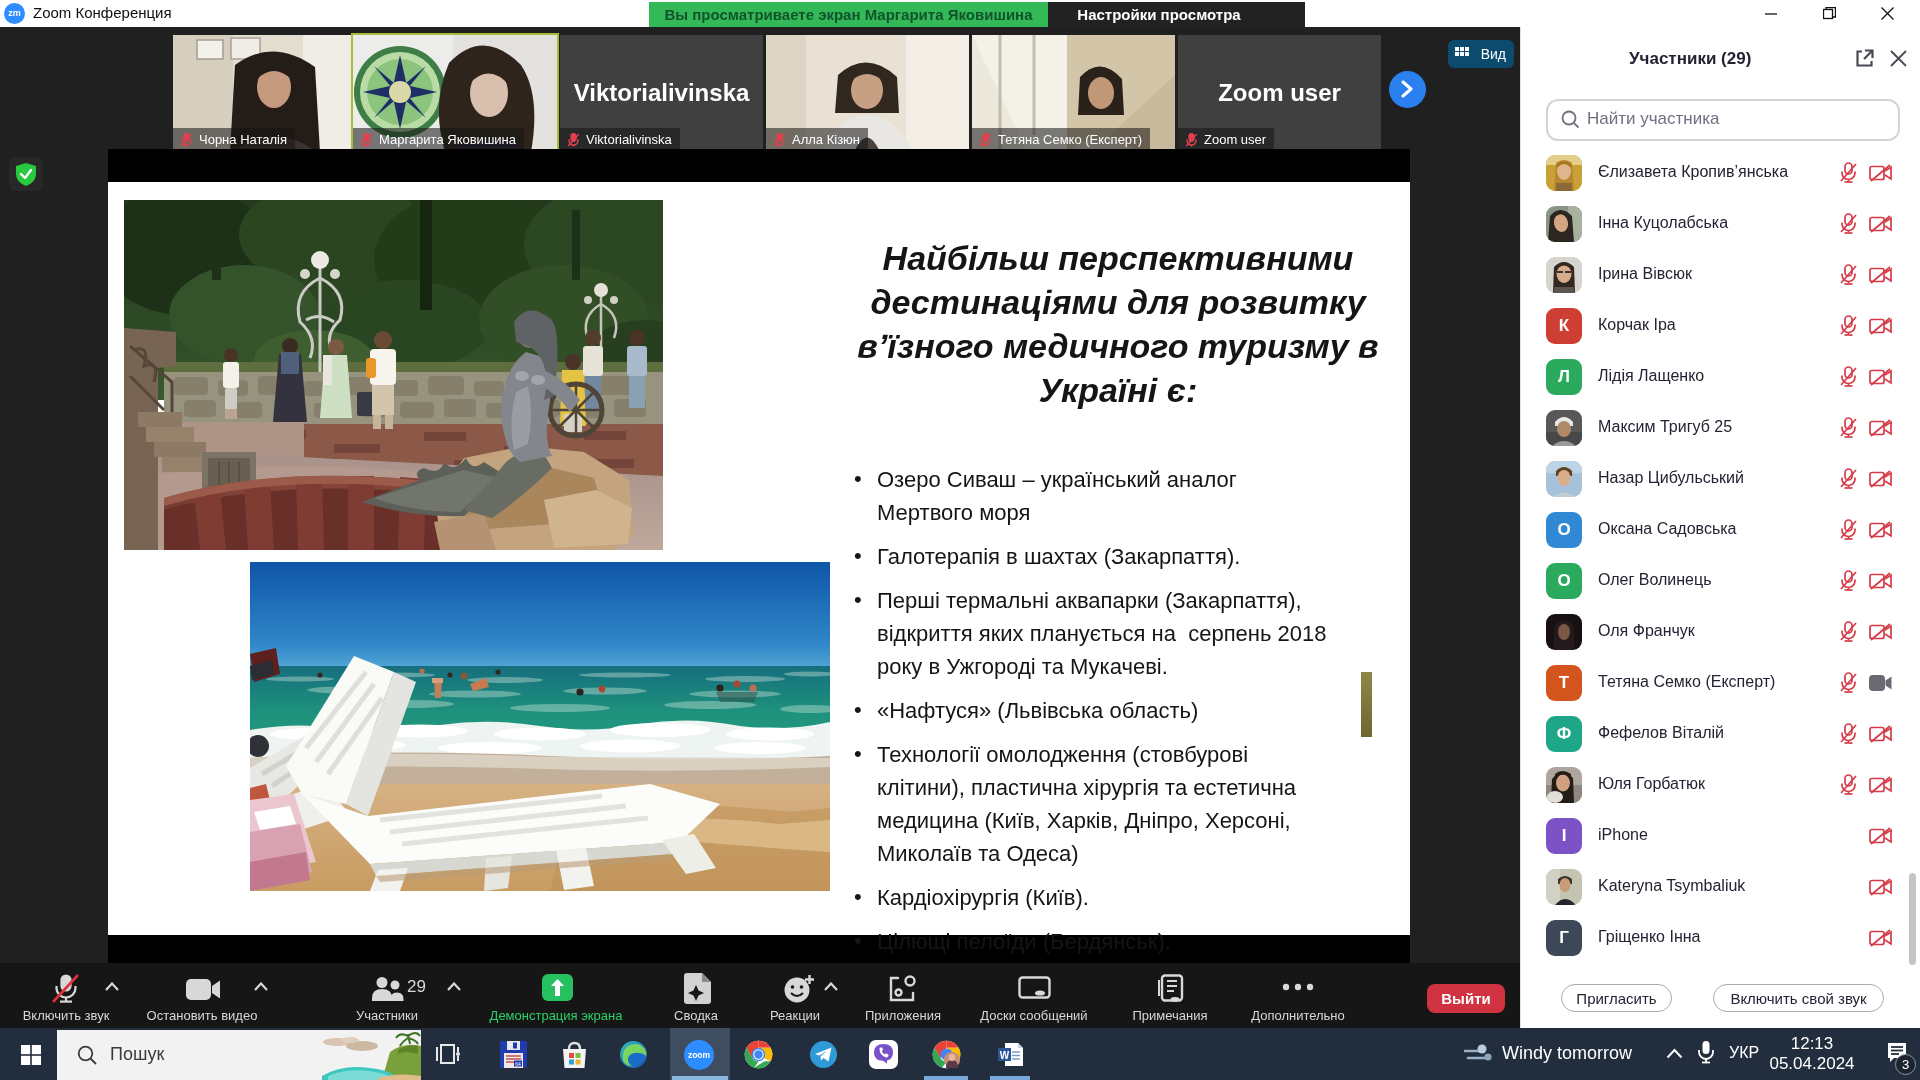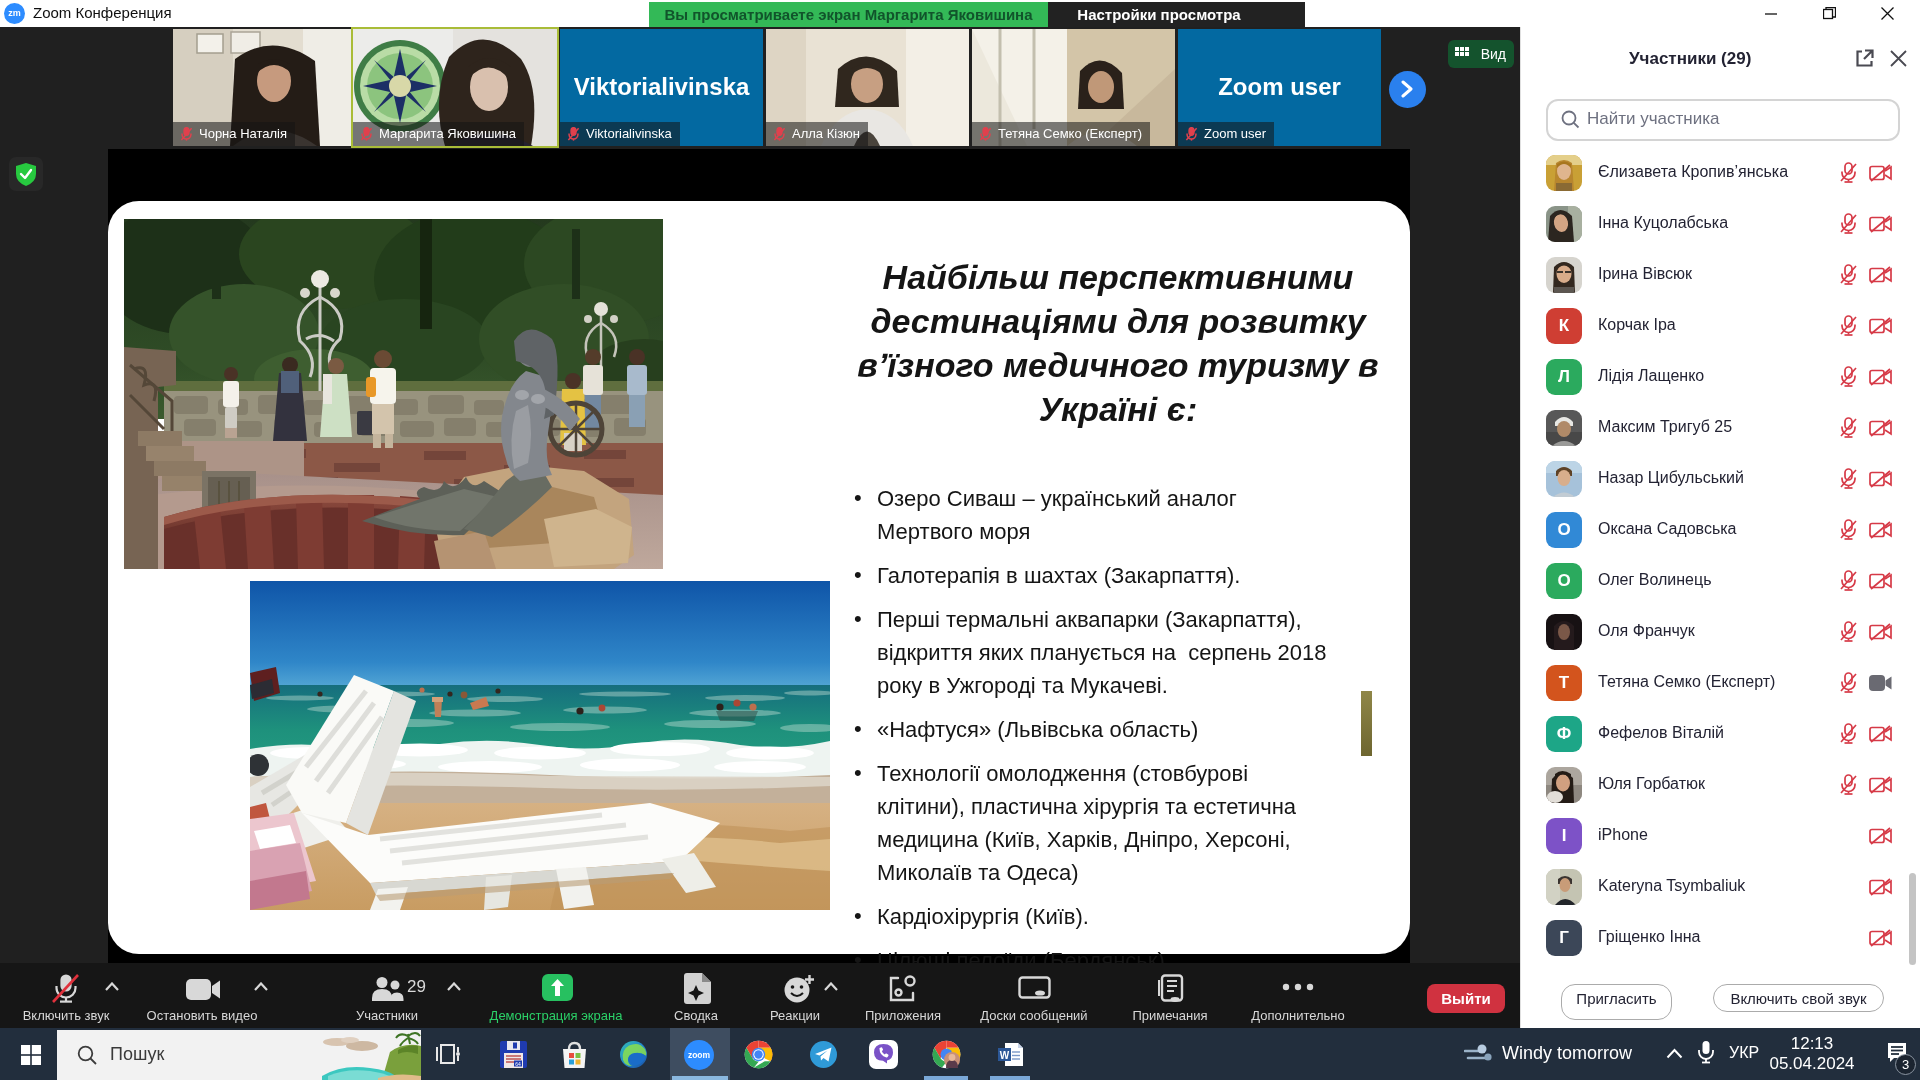--- a/index.html
+++ b/index.html
@@ -8,21 +8,21 @@
 #titlebar{left:0;top:0;width:1920px;height:27px;background:#fff;}
 #zmlogo{left:4px;top:3px;width:21px;height:21px;border-radius:50%;background:#2d8cff;color:#fff;font-size:9px;font-weight:bold;text-align:center;line-height:21px;}
 #apptitle{left:33px;top:4px;font-size:15px;color:#0f0f0f;}
 #banner{left:649px;top:2px;width:399px;height:25px;background:#33b957;color:#11542b;font-weight:bold;font-size:15px;text-align:center;line-height:25px;}
 #viewset{left:1048px;top:2px;width:222px;height:25px;background:#222;color:#fff;font-weight:bold;font-size:15px;text-align:center;line-height:25px;}
 #vchev{left:1270px;top:2px;width:35px;height:25px;background:#222;color:#fff;font-size:12px;text-align:center;line-height:25px;}
 .wbtn{top:7px;color:#111;}
 
 #main{left:0;top:27px;width:1520px;height:1001px;background:#202020;}
 
-.thumb{top:2px;height:117px;overflow:hidden;background:#0369a1;text-decoration:underline;}
+.thumb{top:8px;height:117px;overflow:hidden;background:#404040;text-decoration:underline;}
 .vlabel{position:absolute;left:0px;bottom:0px;height:24px;background:rgba(20,20,20,.55);color:#fff;font-size:13px;line-height:24px;padding:0 8px 0 26px;white-space:nowrap;}
 .bigname{position:absolute;left:0;right:0;top:44px;text-align:center;color:#fff;font-weight:bold;font-size:24px;}
 .bul{position:relative;padding-left:25px;margin-bottom:11px;}
 .bul::before{content:"\2022";position:absolute;left:2px;top:-1px;font-size:22px;}
 
 #panel{left:1520px;top:27px;width:400px;height:1001px;background:#fff;border-left:1px solid #e0e0e0;}
 .row{position:absolute;left:0;width:400px;height:51px;}
 .av{position:absolute;left:25px;top:7px;width:36px;height:36px;border-radius:9px;overflow:hidden;}
 .nm{position:absolute;left:77px;top:15px;font-size:16px;color:#232333;white-space:nowrap;}
 
@@ -170,21 +170,21 @@
 <div class="vlabel"><svg style="position:absolute;left:6px;top:5px;" width="15" height="15" viewBox="0 0 19 22">
           <g fill="none" stroke="#e0414d" stroke-width="2.2">
             <rect x="6" y="1" width="7" height="11" rx="3.5" fill="#e0414d"></rect>
             <path d="M3 9.5 L3 11 A6.5 6.5 0 0 0 16 11 L16 9.5"></path>
             <line x1="9.5" y1="17.5" x2="9.5" y2="20"></line>
           </g>
           <line x1="17" y1="2" x2="2" y2="19" stroke="#e0414d" stroke-width="2.2"></line>
         </svg>Zoom user</div>
 </div>
 
-<div class="abs" style="left:1448px;top:13px;width:66px;height:28px;background:#14532d;border-radius:6px;color:#fff;font-size:14px;line-height:28px;text-align:right;padding-right:8px;">Вид</div>
+<div class="abs" style="left:1448px;top:13px;width:66px;height:28px;background:#0c4a6e;border-radius:6px;color:#fff;font-size:14px;line-height:28px;text-align:right;padding-right:8px;">Вид</div>
 <svg class="abs" style="left:1455px;top:20px;" width="15" height="14" viewBox="0 0 15 14">
       <g fill="#fff">
         <rect x="0" y="0" width="4" height="4"></rect>
         <rect x="5" y="0" width="4" height="4"></rect>
         <rect x="10" y="0" width="4" height="4"></rect>
         <rect x="0" y="5" width="4" height="4"></rect>
         <rect x="5" y="5" width="4" height="4"></rect>
         <rect x="10" y="5" width="4" height="4"></rect>
       </g>
     </svg>
@@ -193,21 +193,21 @@
 <svg class="abs" style="left:1400px;top:53px;" width="14" height="18" viewBox="0 0 14 18">
       <path d="M3 2 L11 9 L3 16" fill="none" stroke="#fff" stroke-width="3" stroke-linecap="round" stroke-linejoin="round"></path>
     </svg>
 
 <div class="abs" style="left:9px;top:130px;width:34px;height:34px;background:#282828;border-radius:7px;"></div>
 <svg class="abs" style="left:16px;top:136px;" width="20" height="23" viewBox="0 0 20 23">
       <path d="M10 0 L20 3 L20 11 Q20 19 10 23 Q0 19 0 11 L0 3 Z" fill="#27c93f"></path>
       <path d="M5 11 L9 15 L15 7" fill="none" stroke="#fff" stroke-width="2.4" stroke-linecap="round" stroke-linejoin="round"></path>
     </svg>
 <div class="abs" style="left:108px;top:122px;width:1302px;height:841px;background:#000;"></div>
-<div class="abs" style="left:108px;top:174px;width:1302px;height:753px;background:#fff;border-radius:31px;">
+<div class="abs" style="left:108px;top:155px;width:1302px;height:753px;background:#fff;">
 
   <svg class="abs" style="left:16px;top:18px;" width="539" height="350" viewBox="0 0 539 350">
     <defs>
       <linearGradient id="forest" x1="0" y1="0" x2="0" y2="1">
             <stop offset="0" stop-color="#24391e"></stop>
             <stop offset="0.7" stop-color="#2f4c26"></stop>
             <stop offset="1" stop-color="#3a5a2e"></stop>
           </linearGradient>
       <linearGradient id="pave" x1="0" y1="0" x2="0" y2="1">
             <stop offset="0" stop-color="#a8918a"></stop>
@@ -955,21 +955,21 @@
       <div class="nm">Гріщенко Інна</div>
       <svg class="abs" style="left:348px;top:16px;" width="23" height="18" viewBox="0 0 23 18">
         <g fill="none" stroke="#d63a47" stroke-width="1.7">
           <rect x="1" y="2.5" width="14" height="13" rx="2"></rect>
           <path d="M16 7 L22 3 L22 15 L16 11"></path>
         </g>
         <line x1="21" y1="1" x2="2" y2="17" stroke="#d63a47" stroke-width="1.7"></line>
       </svg>
     </div>
 <div class="abs" style="left:388px;top:846px;width:7px;height:92px;background:#c4c4c4;border-radius:4px;"></div>
-<div class="abs" style="left:40px;top:957px;width:111px;height:36px;border:1px solid #ababab;border-radius:14px;font-size:15px;color:#232333;text-align:center;line-height:27px;">Пригласить</div>
+<div class="abs" style="left:40px;top:957px;width:111px;height:28px;border:1px solid #ababab;border-radius:14px;font-size:15px;color:#232333;text-align:center;line-height:27px;">Пригласить</div>
 <div class="abs" style="left:192px;top:957px;width:171px;height:28px;border:1px solid #ababab;border-radius:14px;font-size:15px;color:#232333;text-align:center;line-height:27px;">Включить свой звук</div>
 </div>
 
 <div class="abs" id="taskbar">
 <svg class="abs" style="left:21px;top:17px;" width="20" height="20" viewBox="0 0 20 20">
       <g fill="#fff">
         <rect x="0" y="0" width="9.2" height="9.2"></rect>
         <rect x="10.8" y="0" width="9.2" height="9.2"></rect>
         <rect x="0" y="10.8" width="9.2" height="9.2"></rect>
         <rect x="10.8" y="10.8" width="9.2" height="9.2"></rect>

